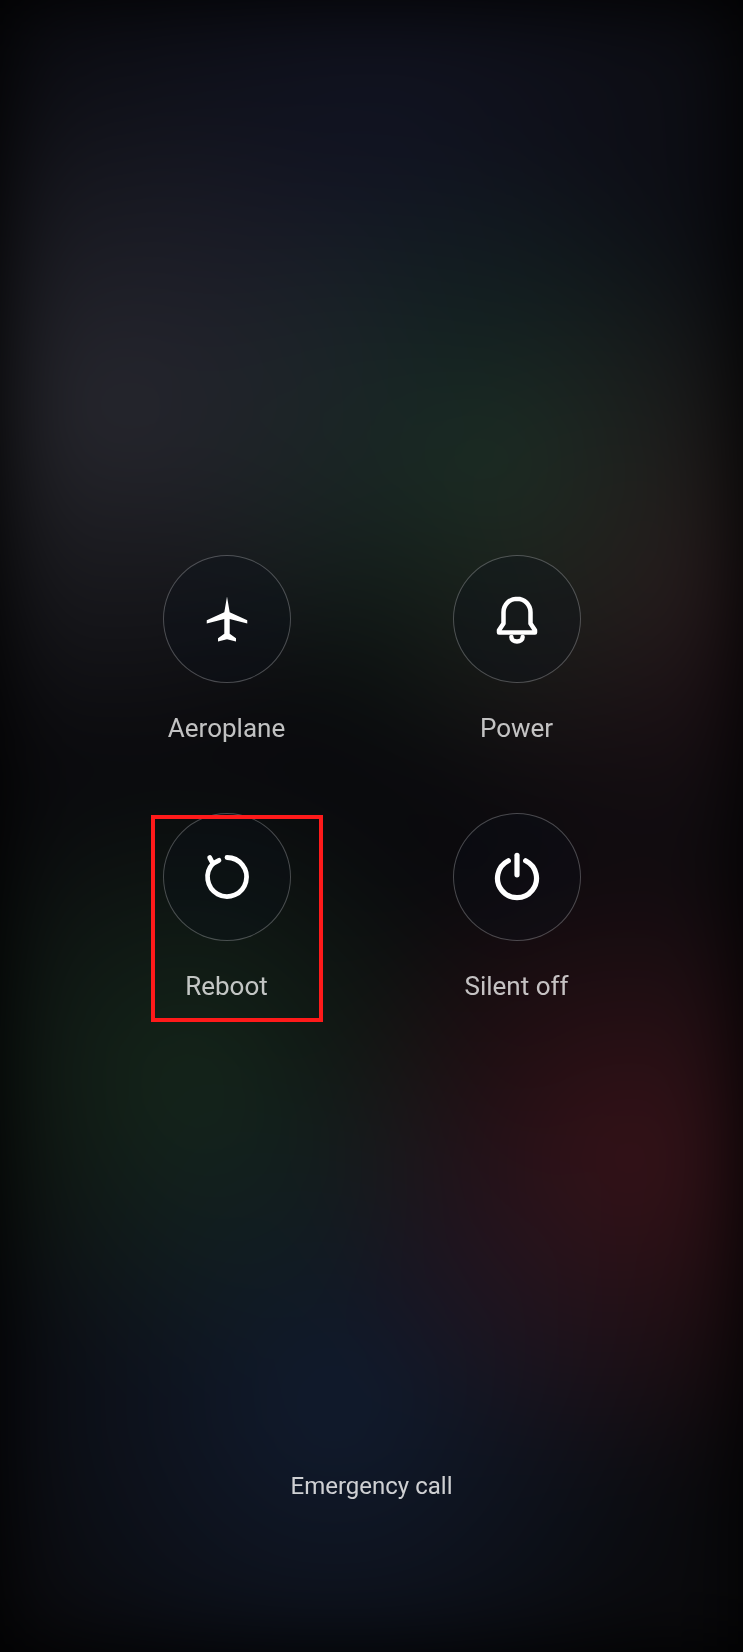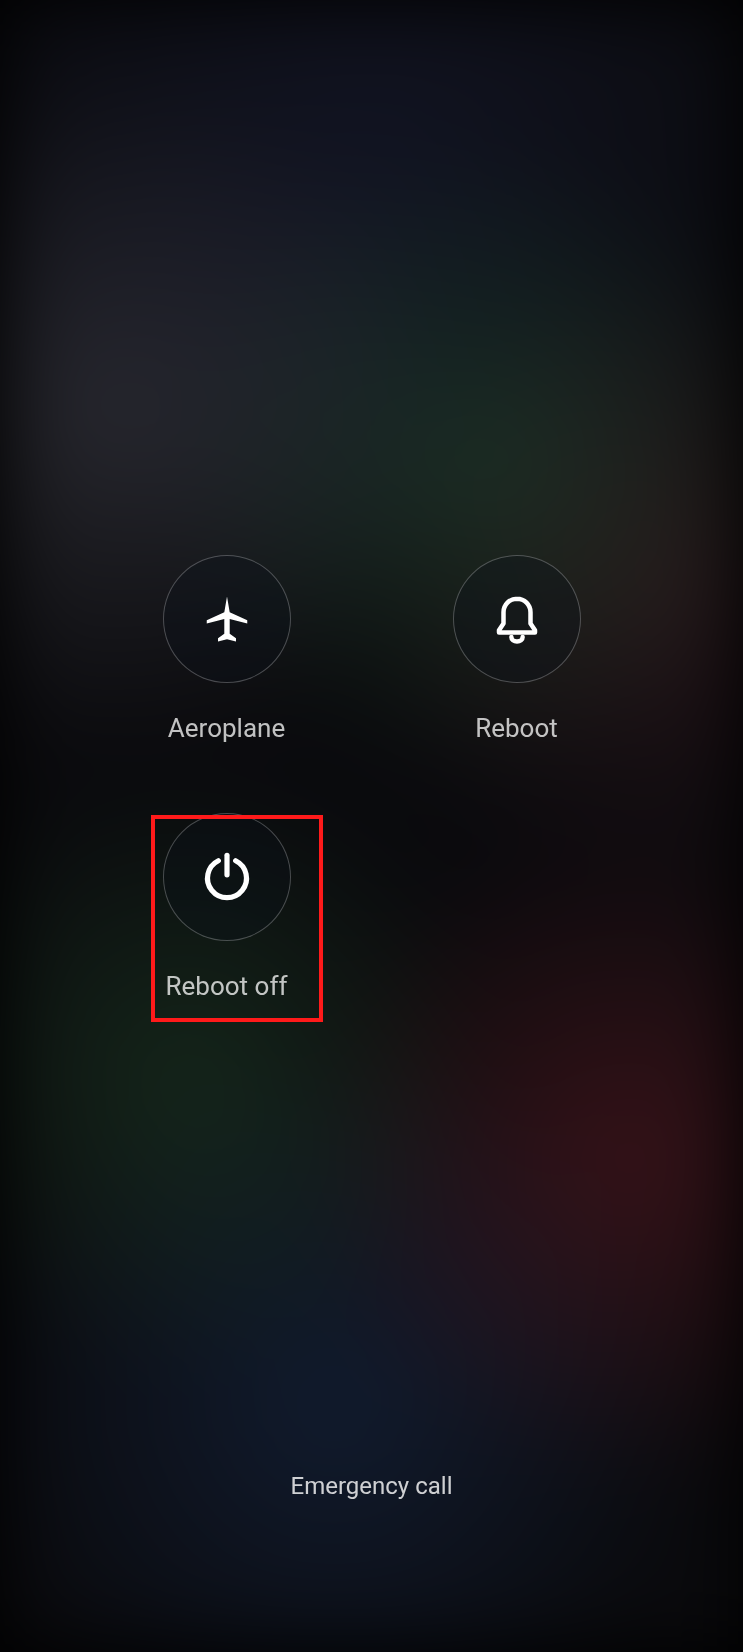--- a/index.html
+++ b/index.html
@@ -119,33 +119,44 @@
 
   <div class="menu-item">
     <div class="icon-circle">
       <span>
         <svg width="54" height="54" viewBox="0 0 24 24" fill="none">
           <path d="M12 3 C8.7 3 6 5.7 6 9 L6 14 L4 17 L4 18 L20 18 L20 17 L18 14 L18 9 C18 5.7 15.3 3 12 3 Z" stroke="#ffffff" stroke-width="2" stroke-linejoin="round" fill="none"></path>
           <path d="M9.5 20 C9.5 21.2 10.6 22 12 22 C13.4 22 14.5 21.2 14.5 20" stroke="#ffffff" stroke-width="2" stroke-linecap="round" fill="none"></path>
         </svg>
       </span>
     </div>
+    <div class="icon-label">Power</div>
+  </div>
+
+  <div class="menu-item">
+    <div class="icon-circle">
+      <span>
+        <svg width="52" height="52" viewBox="0 0 24 24" fill="none">
+          <path d="M12 3 A9 9 0 1 1 5.5 5.8" stroke="#ffffff" stroke-width="2.2" stroke-linecap="round" fill="none"></path>
+          <path d="M4 3 L5.5 5.8 L8.3 4.3" stroke="#ffffff" stroke-width="2.2" stroke-linecap="round" stroke-linejoin="round" fill="none"></path>
+        </svg>
+      </span>
+    </div>
     <div class="icon-label">Reboot</div>
   </div>
-
 
   <div class="menu-item">
     <div class="icon-circle">
       <span>
         <svg width="52" height="52" viewBox="0 0 24 24" fill="none">
           <path d="M8 4.5 A9 9 0 1 0 16 4.5" stroke="#ffffff" stroke-width="2.4" stroke-linecap="round" fill="none"></path>
           <line x1="12" y1="2" x2="12" y2="11" stroke="#ffffff" stroke-width="2.4" stroke-linecap="round"></line>
         </svg>
       </span>
     </div>
-    <div class="icon-label">Reboot off</div>
+    <div class="icon-label">Silent off</div>
   </div>
 
 </div>
 
 <div class="highlight-box"></div>
 
 <div class="emergency">Emergency call</div>
 
 </body></html>

